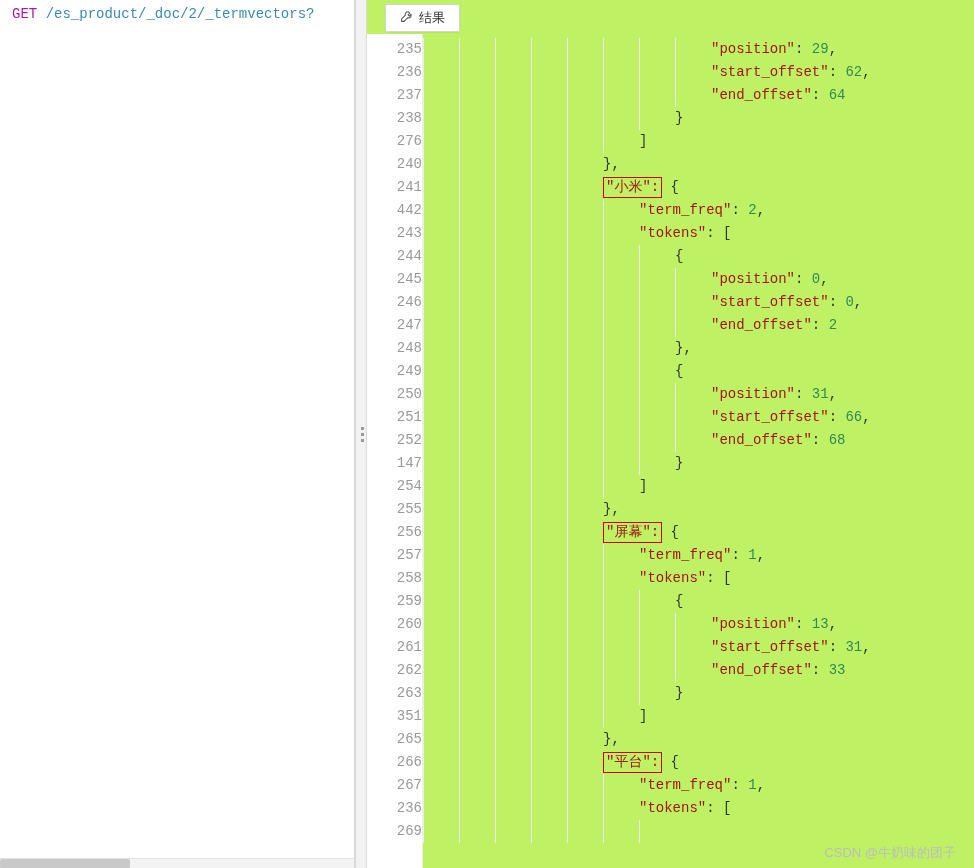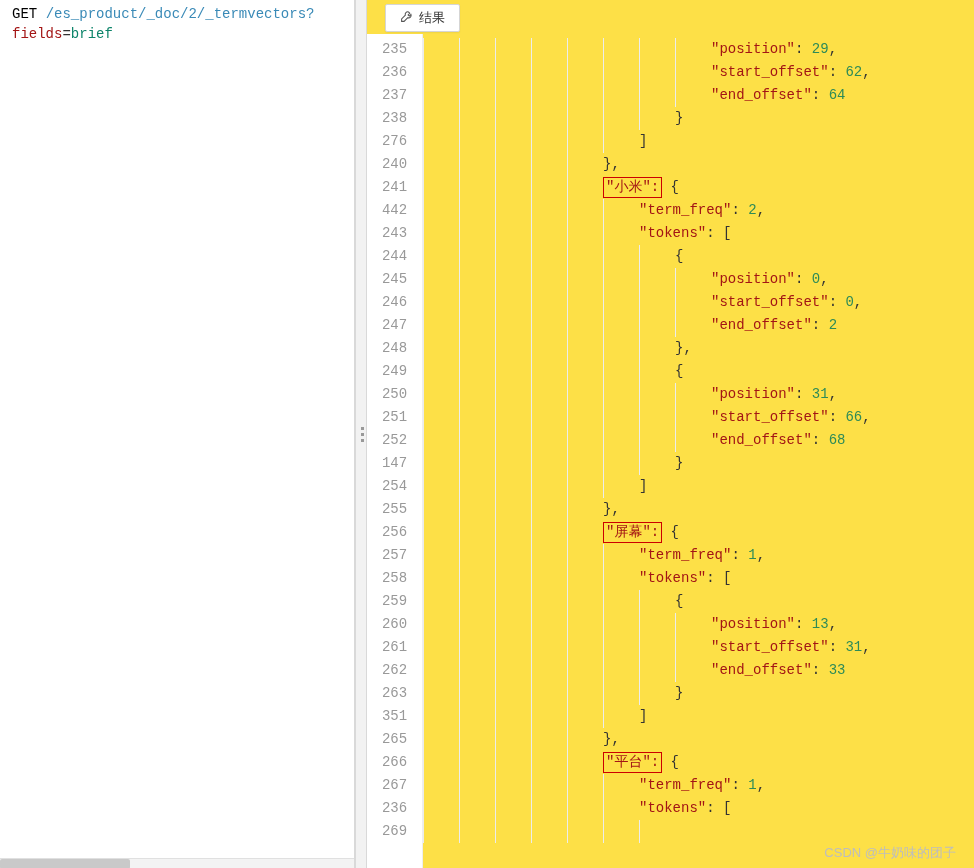--- a/index.html
+++ b/index.html
@@ -30,21 +30,21 @@
   .left-label {
     color: #333;
     font-size: 13px;
     margin-bottom: 2px;
   }
   .query-line {
     white-space: nowrap;
     font-size: 14px;
     line-height: 20px;
   }
-  .kw { color: #000000; }
+  .kw { color: #a21caf; }
   .path { color: #3a8ab7; }
   .param { color: #a31515; }
   .equals { color: #333; }
   .value { color: #0d846a; }
 
   .left-scroll {
     height: 10px;
     background: #f3f3f3;
     border-top: 1px solid #e0e0e0;
     position: relative;
@@ -73,21 +73,21 @@
     display: flex;
     flex-direction: column;
     justify-content: center;
     align-items: center;
     gap: 3px;
   }
   .splitter-handle span { width: 3px; height: 3px; background: #999; }
 
   .right-panel {
     flex: 1;
-    background: #fde047;
+    background: #bef264;
     display: flex;
     flex-direction: column;
     position: relative;
   }
 
   .tabs {
     padding: 4px 0 0 18px;
     display: flex;
   }
   .tab {
@@ -116,21 +116,20 @@
     background: #fff;
     text-align: right;
     color: #999;
     padding-top: 4px;
     font-size: 14px;
     border-right: 1px solid #eee;
   }
   .gutter div {
     height: 23px;
     line-height: 23px;
-    text-align: center;
   }
   .code {
     flex: 1;
     padding-top: 4px;
     position: relative;
     overflow: hidden;
   }
   .code-line {
     height: 23px;
     line-height: 23px;
@@ -167,23 +166,20 @@
     pointer-events: none;
   }
 </style>
 </head>
 <body>
 
 <div class="left-panel">
   <div class="left-content">
     <div class="query-line">
       <span class="kw">GET</span><span> </span><span class="path">/es_product/_doc/2/_termvectors?</span>
-    </div>
-    <div class="query-line">
-      <span class="param">fields</span><span class="equals">=</span><span class="value">brief</span>
     </div>
   </div>
   <div class="left-scroll">
     <div class="left-scroll-thumb"></div>
   </div>
 </div>
 
 <div class="splitter">
   <div class="splitter-handle">
     <span></span>

